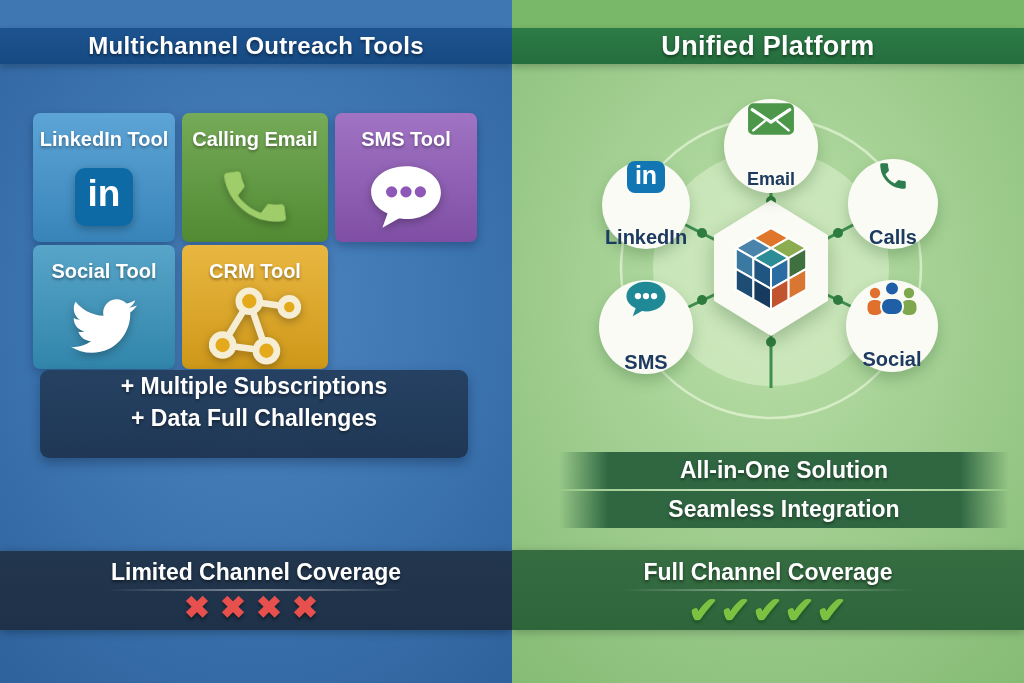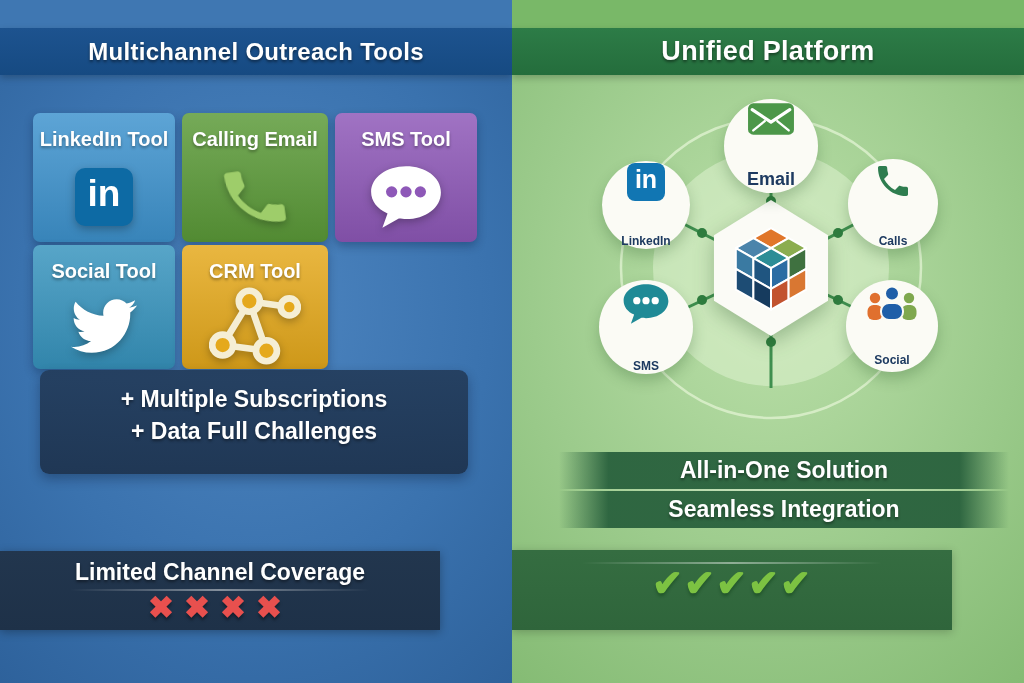--- a/index.html
+++ b/index.html
@@ -5,21 +5,21 @@
   * { margin:0; padding:0; box-sizing:border-box; }
   body { font-family:"Liberation Sans", sans-serif; background:#222; }
   .canvas { position:relative; width:1024px; height:683px; overflow:hidden; }
   .half { position:absolute; top:0; width:512px; height:683px; overflow:hidden; }
   .half.left  { left:0;   background:radial-gradient(ellipse 430px 520px at 50% 45%, #4d85c0 0%, #3a72ae 55%, #2c5f98 100%); }
   .half.right { left:512px; background:radial-gradient(ellipse 430px 520px at 50% 42%, #bce0aa 0%, #9ccb8c 55%, #83ba72 100%); }
   .top-strip { position:absolute; top:0; left:0; width:100%; height:28px; }
   .half.right .top-strip { background:#79b868; }
   .half.left  .top-strip { background:#3f77b2; }
 
-  .header { position:absolute; top:28px; left:0; width:100%; height:47px;
+  .header { position:absolute; top:28px; left:0; width:100%; height:36px;
             display:flex; align-items:center; justify-content:center;
             box-shadow:0 3px 7px rgba(0,0,0,.22); }
   .header.blue  { background:linear-gradient(180deg,#1d538f,#164a82); }
   .header.green { background:linear-gradient(180deg,#2d7c47,#246d3c); }
   .header h1 { color:#fff; font-weight:bold; letter-spacing:.3px;
                text-shadow:0 2px 3px rgba(0,0,0,.45); }
   .header.blue h1  { font-size:24px; }
   .header.green h1 { font-size:27px; }
 
   
@@ -31,49 +31,49 @@
           background-image:linear-gradient(180deg, rgba(255,255,255,.16), rgba(0,0,0,.10)); }
   .card .card-title { color:#fff; font-weight:bold; font-size:20px;
           text-shadow:0 2px 3px rgba(0,0,0,.35); }
   .card .icon-wrap { flex:1; display:flex; align-items:center; justify-content:center; }
   .card svg, .card .li-box { filter:drop-shadow(0 3px 4px rgba(0,0,0,.28)); }
   .li-box { background:#0d6aa4; border-radius:10px; width:58px; height:58px;
             display:flex; align-items:center; justify-content:center;
             color:#fff; font-weight:bold; font-size:37px; line-height:1; padding-bottom:6px; }
 
   
-  .drawbacks { position:absolute; left:40px; top:370px; width:428px; height:104px;
+  .drawbacks { position:absolute; left:40px; top:370px; width:428px; height:88px;
                background:linear-gradient(180deg, rgba(36,62,94,.95), rgba(30,52,80,.95));
-               border-radius:9px; text-align:center; padding-top:13px;
+               border-radius:9px; text-align:center; 
                box-shadow:0 5px 12px rgba(0,10,30,.3); }
   .drawbacks div { color:#fff; font-weight:bold; font-size:23px; line-height:32px;
                    text-shadow:0 2px 3px rgba(0,0,0,.4); }
 
   
-  .footer-band { position:absolute; left:0; width:440px; text-align:center; }
+  .footer-band { position:absolute; left:0; width:512px; text-align:center; }
   .footer-band.navy  { top:551px; height:79px; padding-top:8px;
         background:linear-gradient(180deg,#22364e,#1e3148); box-shadow:0 2px 9px rgba(0,0,0,.3); }
   .footer-band.dgreen { top:550px; height:80px; padding-top:9px;
         background:linear-gradient(180deg,#356d41,#2f653b); box-shadow:0 2px 9px rgba(0,0,0,.22); }
   .footer-title { color:#fff; font-weight:bold; font-size:23px;
         text-shadow:0 2px 3px rgba(0,0,0,.45); }
   .footer-divider { width:300px; height:2px; margin:3px auto 1px auto;
         background:linear-gradient(90deg, transparent, rgba(255,255,255,.45), transparent); }
   .marks { font-weight:bold; line-height:1.05; }
   .marks.x { font-size:31px; letter-spacing:10px; color:#e8504e;
              text-shadow:0 3px 3px rgba(0,0,0,.35); }
   .marks.check { font-size:37px; letter-spacing:1px; color:#7cc242;
              text-shadow:0 3px 3px rgba(15,60,20,.4); }
 
   
   .hub-svg { position:absolute; left:0; top:0; width:512px; height:560px; }
   .node { position:absolute; background:#fbfbf5; border-radius:50%;
           display:flex; flex-direction:column; align-items:center; justify-content:center;
           box-shadow:0 7px 14px rgba(30,80,30,.25);gap:30px; }
-  .node .node-label { color:#1d3a60; font-weight:bold; font-size:12px; margin-top:3px; }
+  .node .node-label { color:#1d3a60; font-weight:bold; font-size:20px; margin-top:3px; }
   .node.email-node .node-label { font-size:18px; }
   .node .li-box-sm { background:#1176b3; border-radius:8px; width:38px; height:38px;
             display:flex; align-items:center; justify-content:center;
             color:#fff; font-weight:bold; font-size:25px; line-height:1; padding-bottom:4px; }
   .hex-wrap { position:absolute; left:197px; top:200px; filter:drop-shadow(0 7px 10px rgba(25,70,25,.3)); }
   .hex { width:124px; height:136px; background:#fbfbf6;
          clip-path:polygon(50% 0%, 96% 26%, 96% 74%, 50% 100%, 4% 74%, 4% 26%);
          display:flex; align-items:center; justify-content:center; }
 
   
@@ -259,17 +259,18 @@
     </div>
 
 
     <div class="benefits">
       <div class="benefit-row">All-in-One Solution</div>
       <div class="benefit-divider"></div>
       <div class="benefit-row">Seamless Integration</div>
     </div>
 
     <div class="footer-band dgreen">
+      <div class="footer-title">Full Channel Coverage</div>
       <div class="footer-divider"></div>
       <div class="marks check">✔✔✔✔✔</div>
     </div>
   </section>
 </div>
 
 </body></html>

